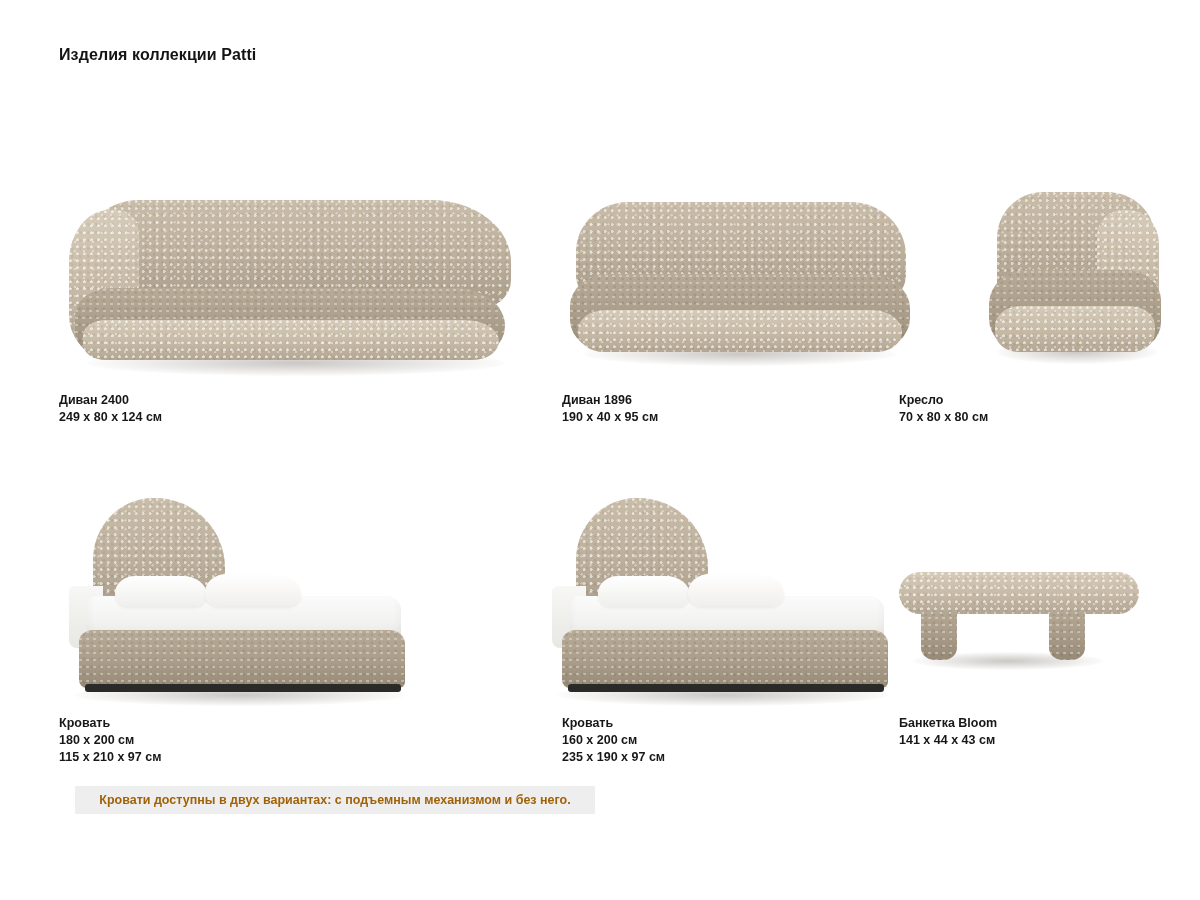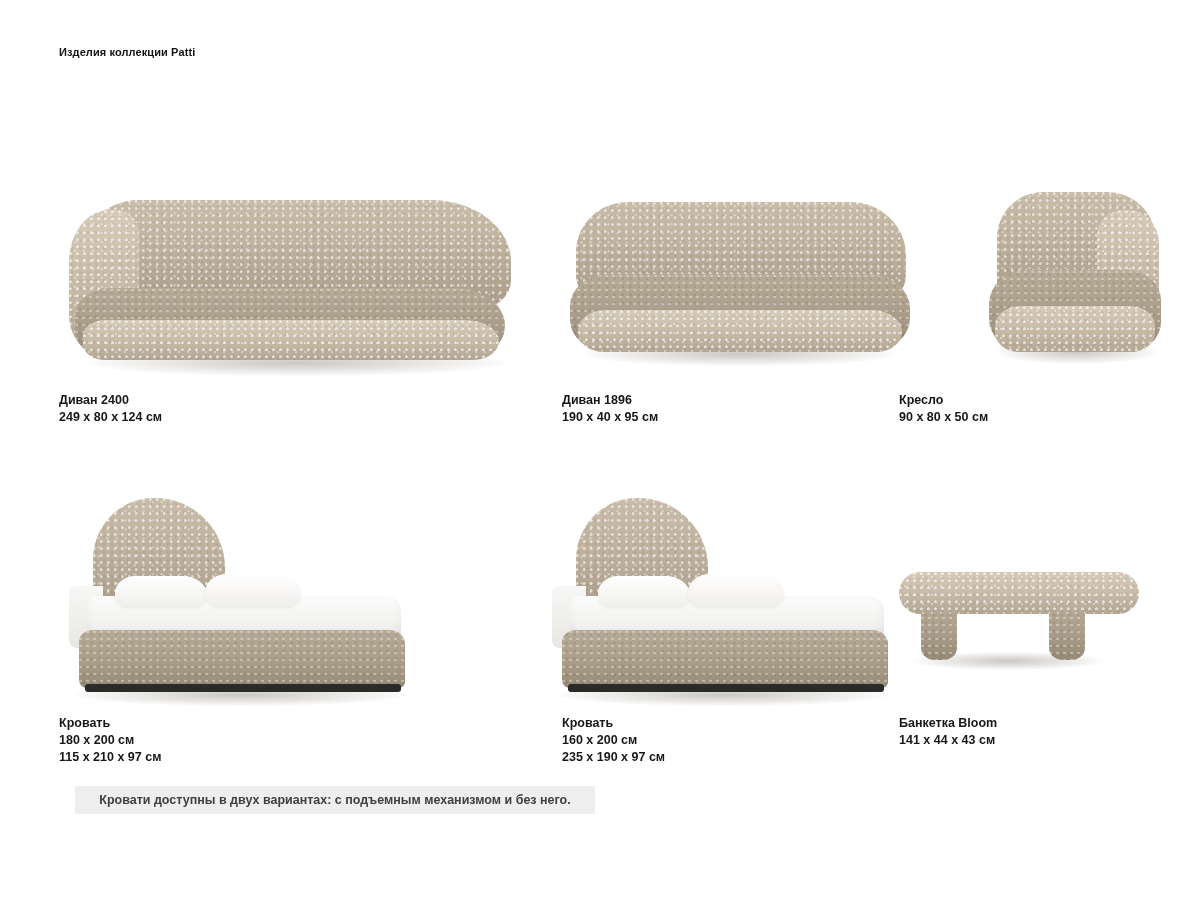--- a/index.html
+++ b/index.html
@@ -18,21 +18,21 @@
   .page {
     position: relative;
     width: 1200px;
     height: 900px;
     background: #ffffff;
   }
   .page-title {
     position: absolute;
     left: 59px;
     top: 46px;
-    font-size: 11px;
+    font-size: 16px;
     font-weight: bold;
     letter-spacing: 0.1px;
     color: #141414;
   }
 
   
   .row {
     position: absolute;
     left: 0;
     width: 1068px;
@@ -201,21 +201,21 @@
     width: 520px;
     height: 28px;
     background: #eeeeee;
     display: flex;
     align-items: center;
     justify-content: center;
   }
   .note span {
     font-size: 12.5px;
     font-weight: bold;
-    color: #404040;
+    color: #a16207;
   }
 </style>
 </head>
 <body>
 
 <div class="page">
 
   <div class="page-title">Изделия коллекции Patti</div>
 
   <div class="row row-1">
@@ -256,21 +256,21 @@
         <div class="chair">
           <div class="ground-shadow shadow"></div>
           <div class="back fabric"></div>
           <div class="armR fabric-light"></div>
           <div class="seat fabric-dark"></div>
           <div class="seatFront fabric-light"></div>
         </div>
       </div>
       <div class="caption">
         <span class="name">Кресло</span>
-        <span class="dims">90 x 80 x 50 см</span>
+        <span class="dims">70 x 80 x 80 см</span>
       </div>
     </div>
   </div>
 
   <div class="row row-2">
 
     <div class="cell col-1">
       <div class="figure" style="height:235px;">
         <div class="bed" style="left:10px; width:340px;">
           <div class="ground-shadow" style="left:6px; top:186px; width:330px; height:22px;"></div>

